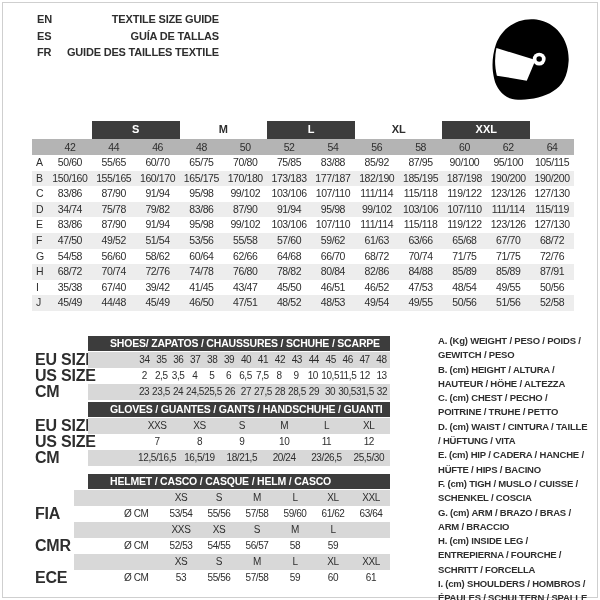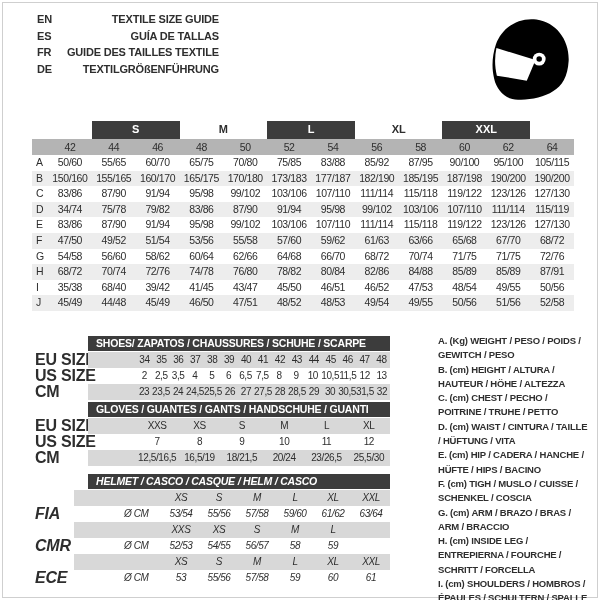--- a/index.html
+++ b/index.html
@@ -34,25 +34,25 @@
   .srow{height:16px;line-height:16px;background:var(--grayrow);}
   .drow{height:15.6px;line-height:15.6px;}
   .drow.alt{background:var(--lightrow);}
   .cell{text-align:center;font-size:10.5px;letter-spacing:-0.4px;white-space:nowrap;}
   .cell.lab{text-align:left;padding-left:4px;}
 
   
   .btable{position:absolute;left:35px;width:355px;}
   #shoes-table{top:336px;}
   #gloves-table{top:402px;}
-  #helmet-table{top:474px;font-style:italic;}
+  #helmet-table{top:474px;}
   .brow{display:flex;height:16px;line-height:16px;}
   .blabel{width:53px;font-weight:bold;font-size:16px;letter-spacing:-0.2px;white-space:nowrap;}
   .btitle{flex:1;background:var(--dark);color:#fff;font-weight:bold;font-size:10.5px;
-          height:15px;line-height:15px;padding-left:8px;letter-spacing:-0.2px;white-space:nowrap;}
+          height:15px;line-height:15px;padding-left:22px;letter-spacing:-0.2px;white-space:nowrap;}
   .bcells{flex:1;display:grid;padding-left:48px;}
   .bcells.band{background:var(--band);}
   .c15{grid-template-columns:repeat(15,1fr);}
   .c6{grid-template-columns:repeat(6,1fr);}
   .helm{grid-template-columns:40px repeat(6,38px) 1fr;}
   .bcell{text-align:center;font-size:10px;letter-spacing:-0.4px;white-space:nowrap;}
   .bcell.unit{text-align:left;padding-left:2px;}
 
   
   #legend{position:absolute;left:398px;top:334px;width:190px;}
@@ -68,24 +68,20 @@
       <div class="lcode">EN</div>
       <div class="ltext">TEXTILE SIZE GUIDE</div>
     </div>
     <div class="lrow">
       <div class="lcode">ES</div>
       <div class="ltext">GUÍA DE TALLAS</div>
     </div>
     <div class="lrow">
       <div class="lcode">FR</div>
       <div class="ltext">GUIDE DES TAILLES TEXTILE</div>
-    </div>
-    <div class="lrow">
-      <div class="lcode">DE</div>
-      <div class="ltext">TEXTILGRÖßENFÜHRUNG</div>
     </div>
   </div>
 
 <div id="helmet-icon">
   <svg viewBox="0 0 100 100" width="92" height="92" aria-hidden="true">
     <path d="M57 6 C79 9 93 29 92 51 C91 68 85 78 75 84 C63 92 40 95.5 28 91.5 C20 88.5 13 80 11 70 C8 58 9 45 13 33 C20 14 38 3.5 57 6 Z" fill="#000"></path>
     <path d="M13.5 37 L56 50 L46.5 72.5 L14 67 C11.5 57 11.5 47 13.5 37 Z" fill="#fff"></path>
     <circle cx="60" cy="49" r="7" fill="#fff"></circle>
     <circle cx="60" cy="49" r="3" fill="#000"></circle>
   </svg>
@@ -233,21 +229,21 @@
       <div class="cell">80/84</div>
       <div class="cell">82/86</div>
       <div class="cell">84/88</div>
       <div class="cell">85/89</div>
       <div class="cell">85/89</div>
       <div class="cell">87/91</div>
     </div>
     <div class="mrow drow">
       <div class="cell lab">I</div>
       <div class="cell">35/38</div>
-      <div class="cell">68/40</div>
+      <div class="cell">67/40</div>
       <div class="cell">39/42</div>
       <div class="cell">41/45</div>
       <div class="cell">43/47</div>
       <div class="cell">45/50</div>
       <div class="cell">46/51</div>
       <div class="cell">46/52</div>
       <div class="cell">47/53</div>
       <div class="cell">48/54</div>
       <div class="cell">49/55</div>
       <div class="cell">50/56</div>

